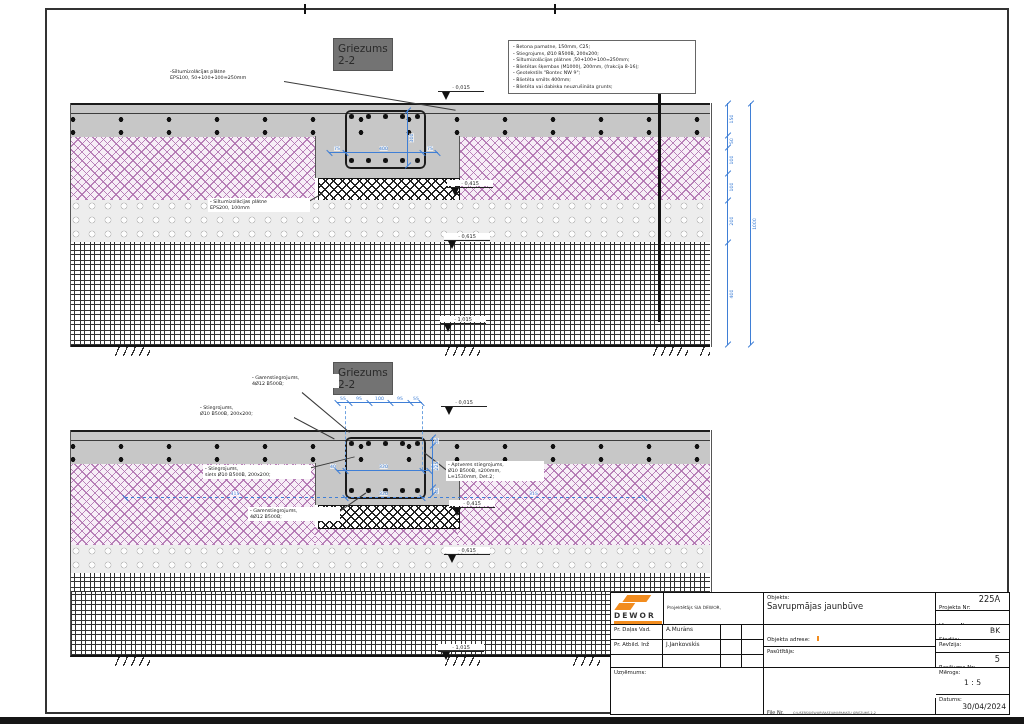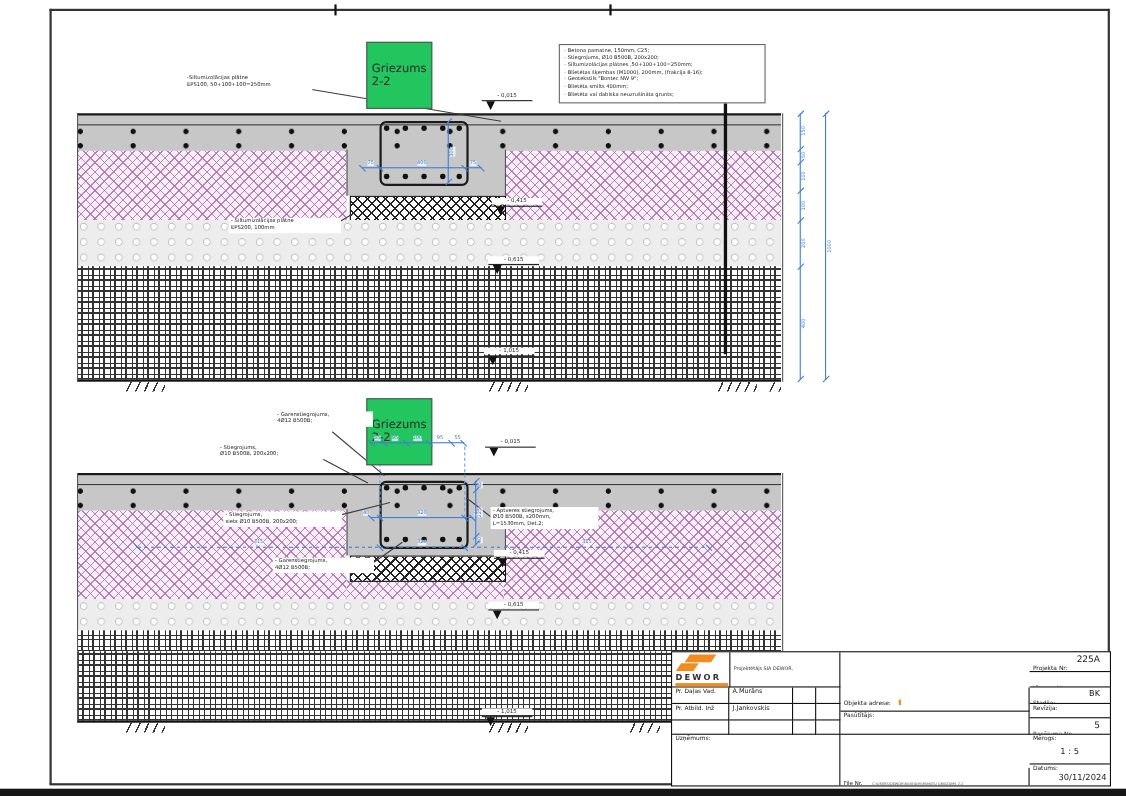--- a/index.html
+++ b/index.html
@@ -30,21 +30,21 @@
   .beam{position:absolute;background:#c7c7c7;border-left:1px solid #555;border-right:1px solid #555;}
   .cage{position:absolute;border:2px solid #1b1b1b;border-radius:6px;}
   .cd{position:absolute;width:4.5px;height:4.5px;background:#111;border-radius:50%;}
   .edges{position:absolute;border-left:1px solid #555;border-right:1px solid #555;pointer-events:none;}
   .groundticks{position:absolute;height:9px;
     background:repeating-linear-gradient(115deg,transparent 0 6px,#333 6px 7.3px);}
   
   .plate{position:absolute;background:#fff;padding:1px 2px;font-size:4.8px;line-height:6px;
     color:#1d1d1d;white-space:pre-line;z-index:6;}
   .lead{position:absolute;height:1px;background:#3c3c3c;transform-origin:0 50%;z-index:5;}
-  .secbox{position:absolute;border:1.6px solid #555;background:#22c55e;padding:18px 4px;z-index:6;
+  .secbox{position:absolute;border:1.6px solid #555;background:#737373;padding:4px 4px;z-index:6;
     color:#2a2a2a;font-size:10.5px;line-height:11.5px;}
   .notes{position:absolute;border:0.8px solid #666;background:#fff;padding:3px 4px;z-index:6;
     font-size:4.7px;line-height:6.6px;color:#1d1d1d;}
   .lvl{position:absolute;width:46px;font-size:5px;color:#1d1d1d;z-index:7;}
   .lvl-t{display:block;text-align:center;background:#fff;}
   .lvl-line{display:block;height:1px;background:#222;margin-top:1px;}
   .lvl-tri{display:block;width:0;height:0;border-left:4.5px solid transparent;
     border-right:4.5px solid transparent;border-top:8px solid #111;margin-left:4px;}
   
   .hchain,.vchain{position:absolute;z-index:7;}
@@ -396,20 +396,24 @@
   <div class="cell" style="left:110px;top:47px;width:21px;height:15px;"></div>
   <div class="cell" style="left:131px;top:47px;width:22px;height:15px;"></div>
   <div class="cell" style="left:0;top:62px;width:52px;height:13px;"></div>
   <div class="cell" style="left:52px;top:62px;width:58px;height:13px;"></div>
   <div class="cell" style="left:110px;top:62px;width:21px;height:13px;"></div>
   <div class="cell" style="left:131px;top:62px;width:22px;height:13px;"></div>
   <div class="cell" style="left:0;top:75px;width:153px;height:46px;border-bottom:none;">
       <span class="lbl">Uzņēmums:</span>
     </div>
 
+  <div class="cell" style="left:153px;top:0;width:172px;height:32px;">
+    <span class="lbl">Objekts:</span>
+    <span class="val-lg">Savrupmājas jaunbūve</span>
+  </div>
   <div class="cell" style="left:153px;top:32px;width:172px;height:22px;">
     <span class="lbl" style="display:inline;">Objekta adrese:</span>
     <span style="display:inline-block;width:2px;height:5px;background:#f28c1e;margin-left:2px;"></span>
   </div>
   <div class="cell" style="left:153px;top:54px;width:172px;height:21px;">
       <span class="lbl">Pasūtītājs:</span>
     </div>
   <div class="cell" style="left:153px;top:105px;width:172px;height:16px;border-bottom:none;">
     <span class="lbl" style="display:inline;font-size:5px;">File Nr.</span>
     <span class="tiny" style="margin-left:4px;">C:\USERS\DEWOR\RASEJUMI\PAMATU GRIEZUMS 2-2</span>
@@ -433,15 +437,15 @@
   <div class="cell" style="left:325px;top:60px;width:73px;height:15px;border-right:none;">
     <span class="lbl" style="display:inline;">Rasējuma Nr:</span>
     <span class="val-inline">5</span>
   </div>
   <div class="cell" style="left:325px;top:75px;width:73px;height:27px;border-right:none;">
     <span class="lbl">Mērogs:</span>
     <span class="val-md" style="text-align:center;margin-top:3px;">1 : 5</span>
   </div>
   <div class="cell" style="left:325px;top:102px;width:73px;height:19px;border-right:none;border-bottom:none;">
     <span class="lbl">Datums:</span>
-    <span class="val-md" style="text-align:right;">30/11/2024</span>
+    <span class="val-md" style="text-align:right;">30/04/2024</span>
   </div>
 </div>
 
 </body></html>

